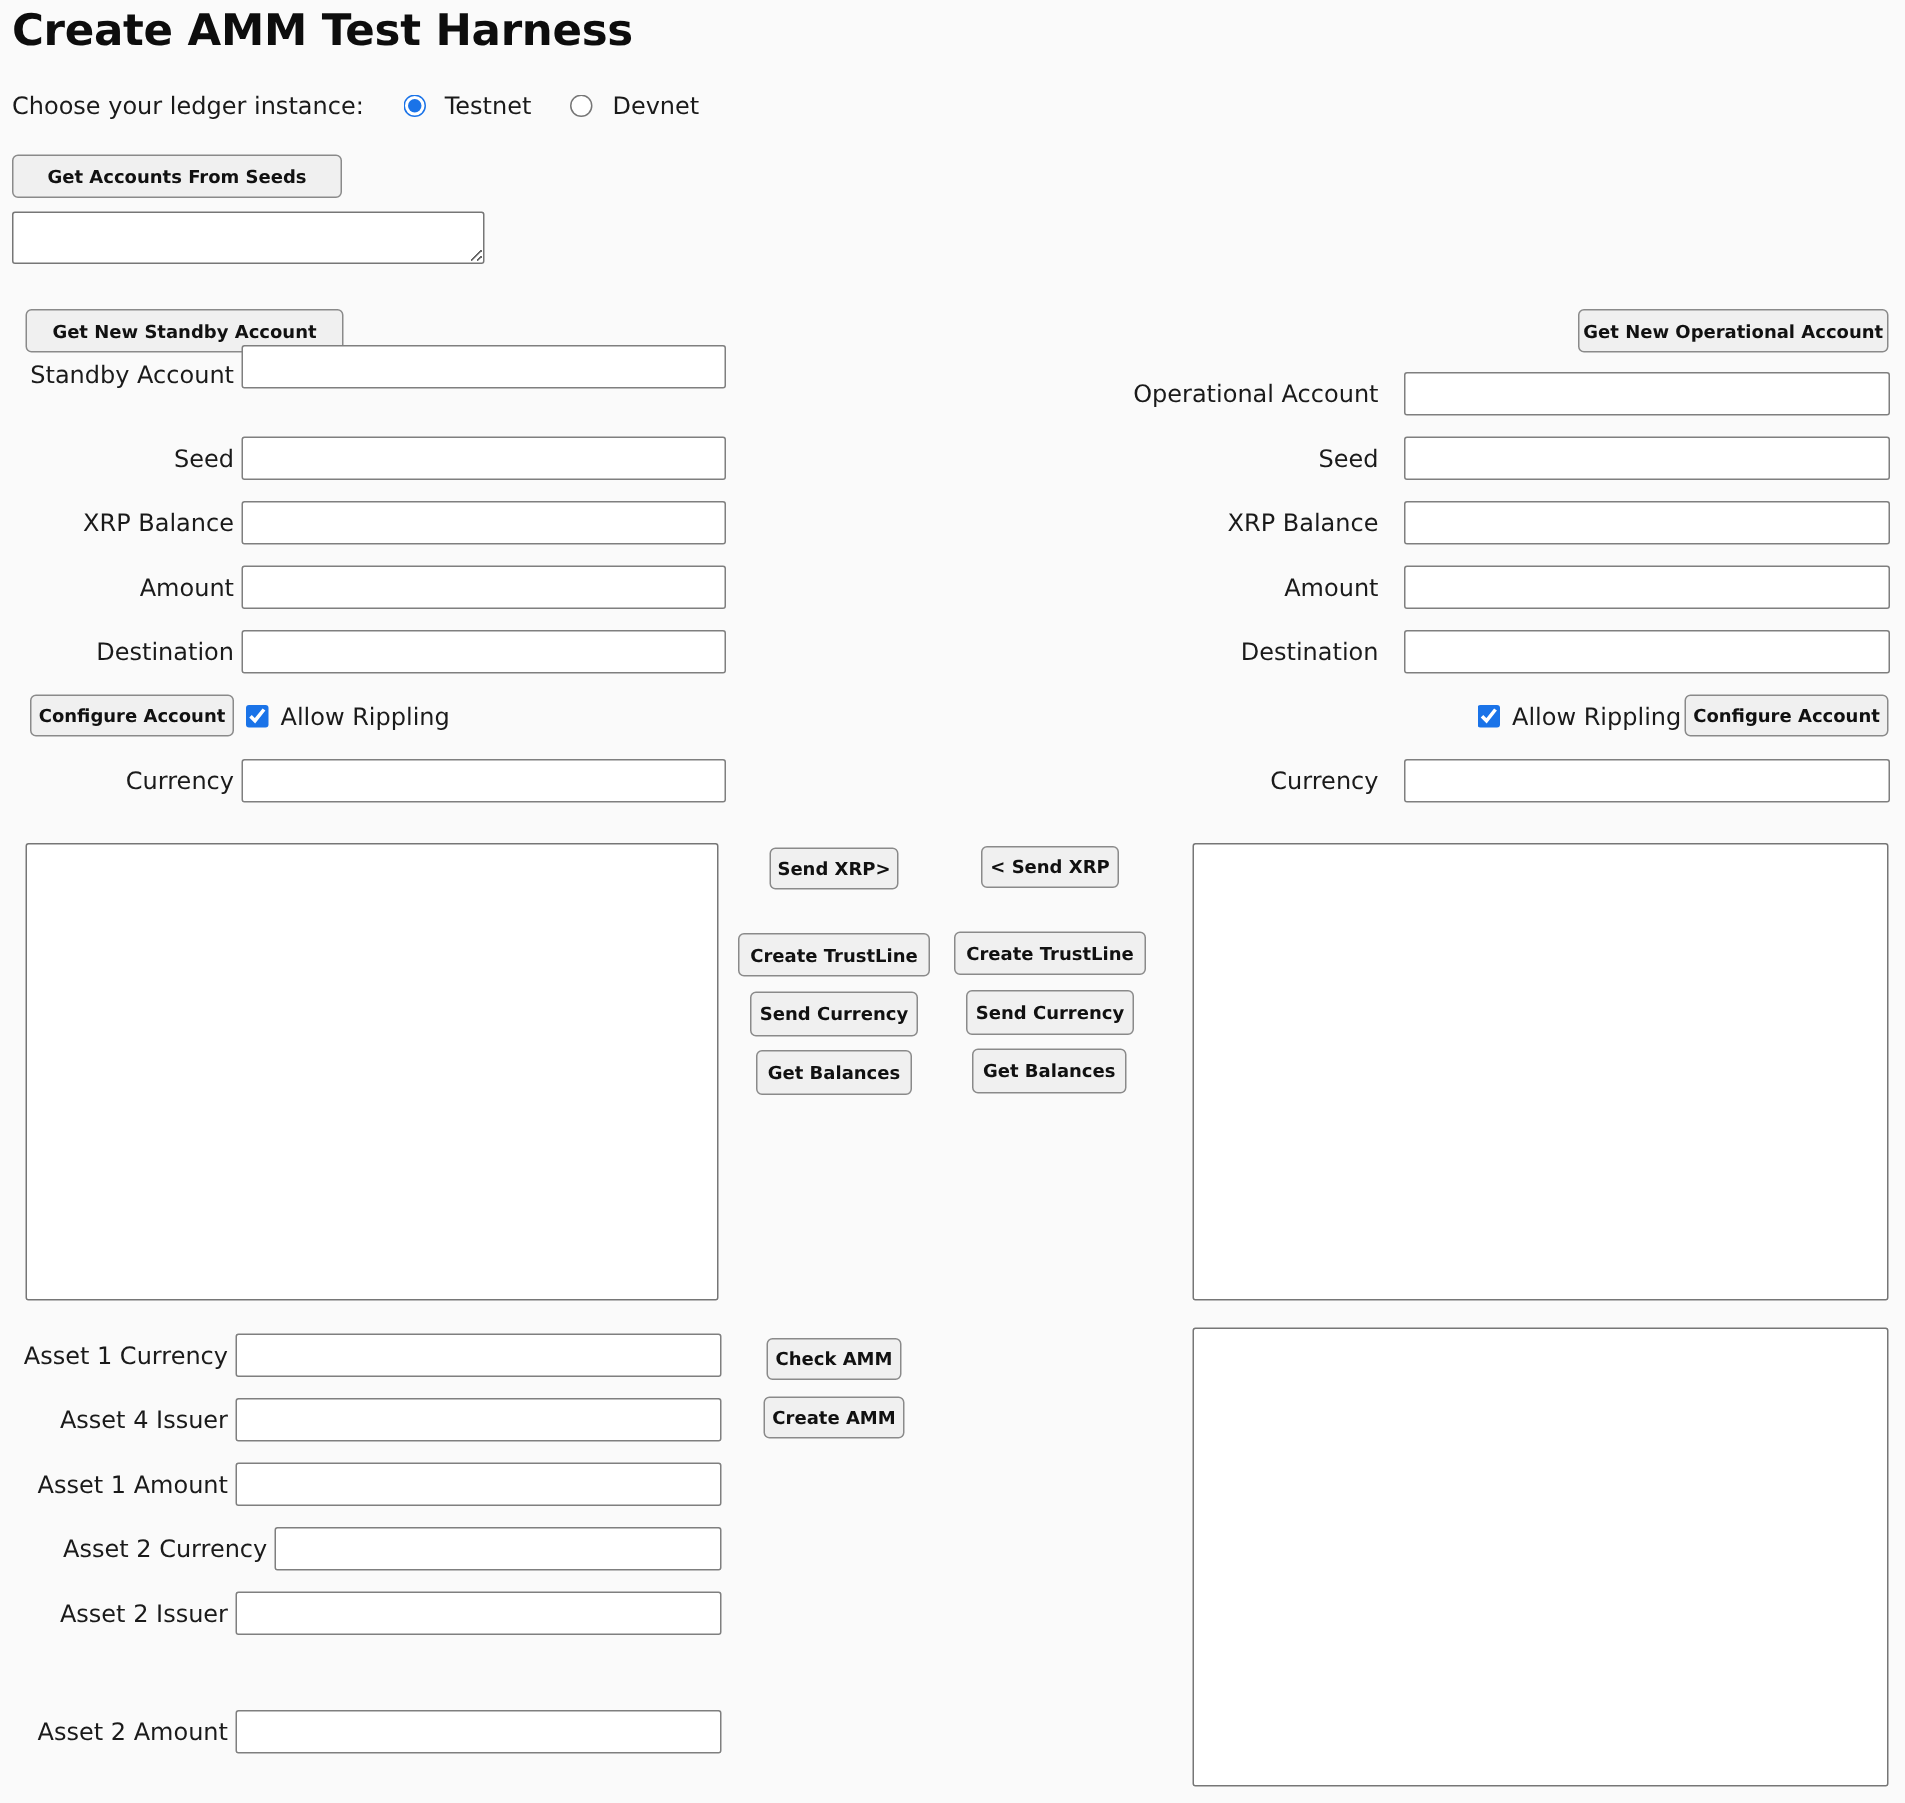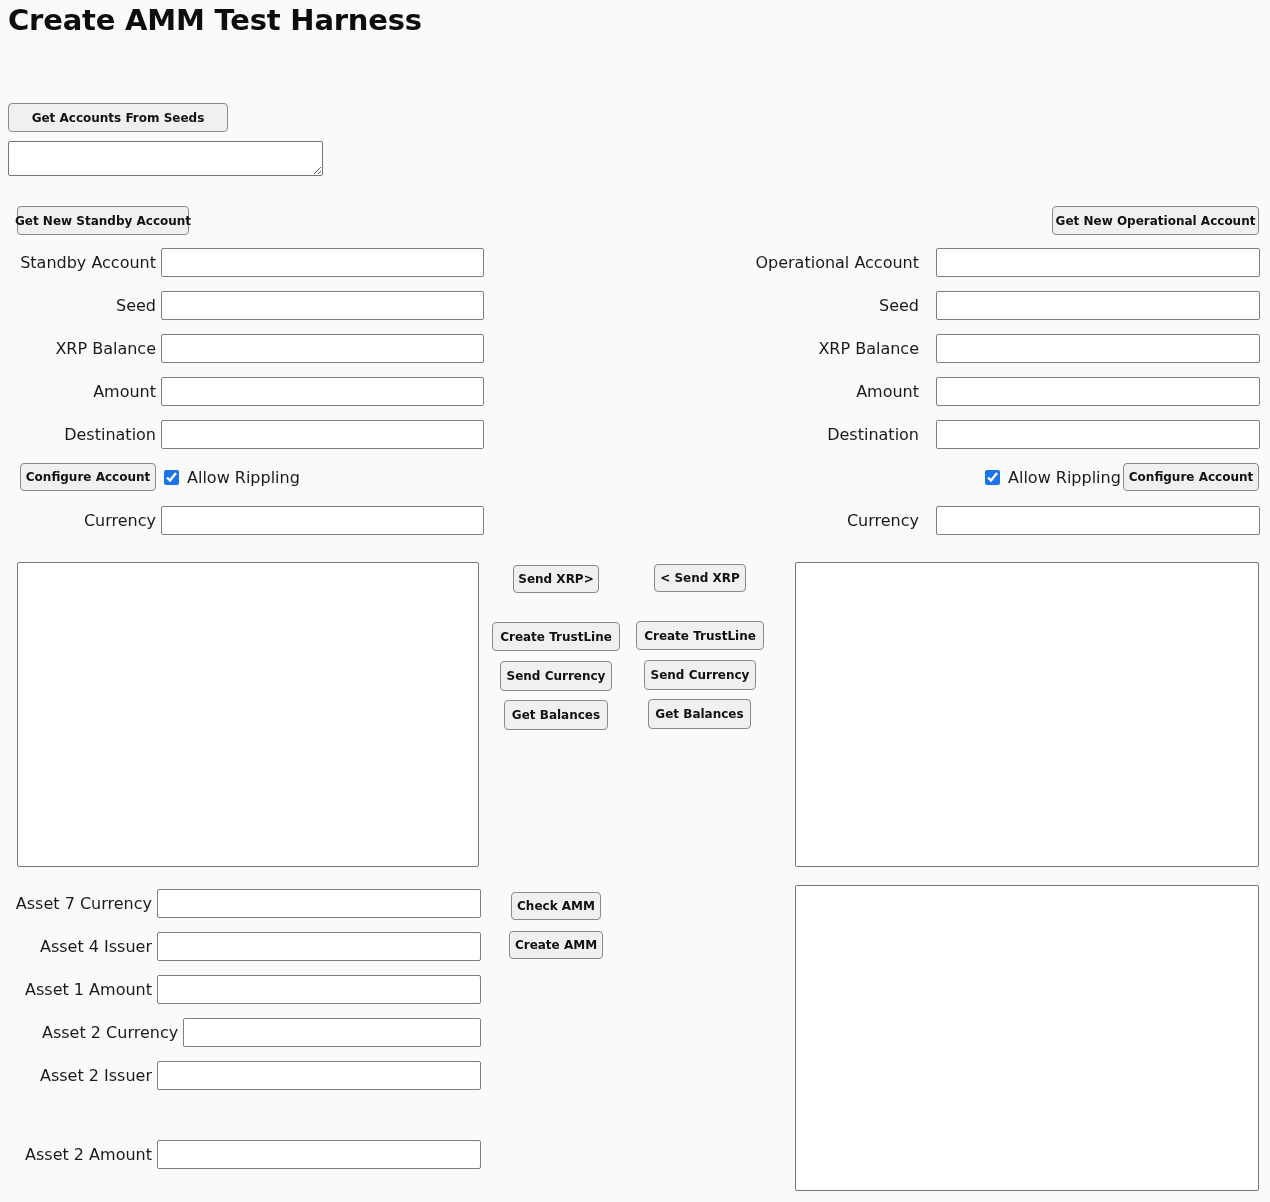--- a/index.html
+++ b/index.html
@@ -65,28 +65,39 @@
   }
   .chk-group input{width:15px;height:15px;margin:0 8px 0 0;accent-color:var(--accent);}
 </style>
 </head>
 <body>
 
 <div class="page">
 
   <h1 class="page-title">Create AMM Test Harness</h1>
 
+  <div class="ledger-row">
+    <span>Choose your ledger instance:</span>
+    <label class="radio-opt">
+      <input type="radio" name="server" checked="" style="">
+      <span>Testnet</span>
+    </label>
+    <label class="radio-opt">
+      <input type="radio" name="server" style="">
+      <span>Devnet</span>
+    </label>
+  </div>
 
   <button class="btn" style="left:8px;top:103px;width:220px;height:29px;">Get Accounts From Seeds</button>
   <textarea class="seeds-ta" style=""></textarea>
 
-  <button class="btn" style="left:17px;top:206px;width:172px;height:29px;">Get New Standby Account</button>
+  <button class="btn" style="left:17px;top:206px;width:212px;height:29px;">Get New Standby Account</button>
   <button class="btn" style="left:1052px;top:206px;width:207px;height:29px;">Get New Operational Account</button>
 
-  <div class="frow lrow" style="top:248px;">
+  <div class="frow lrow" style="top:230px;align-items:flex-end;">
     <label>Standby Account</label>
     <input type="text" value="" style="">
   </div>
   <div class="frow lrow" style="top:291px;">
     <label>Seed</label>
     <input type="text" value="" style="">
   </div>
   <div class="frow lrow" style="top:334px;">
     <label>XRP Balance</label>
     <input type="text" value="" style="">
@@ -149,21 +160,21 @@
   <button class="btn" style="left:492px;top:622px;width:128px;height:29px;">Create TrustLine</button>
   <button class="btn" style="left:500px;top:661px;width:112px;height:30px;">Send Currency</button>
   <button class="btn" style="left:504px;top:700px;width:104px;height:30px;">Get Balances</button>
 
   <button class="btn" style="left:654px;top:564px;width:92px;height:28px;">&lt; Send XRP</button>
   <button class="btn" style="left:636px;top:621px;width:128px;height:29px;">Create TrustLine</button>
   <button class="btn" style="left:644px;top:660px;width:112px;height:30px;">Send Currency</button>
   <button class="btn" style="left:648px;top:699px;width:103px;height:30px;">Get Balances</button>
 
   <div class="frow arow" style="top:889px;">
-    <label>Asset 7 Currency</label>
+    <label>Asset 1 Currency</label>
     <input type="text" value="" style="">
   </div>
   <div class="frow arow" style="top:932px;">
     <label>Asset 4 Issuer</label>
     <input type="text" value="" style="">
   </div>
   <div class="frow arow" style="top:975px;">
     <label>Asset 1 Amount</label>
     <input type="text" value="" style="">
   </div>

